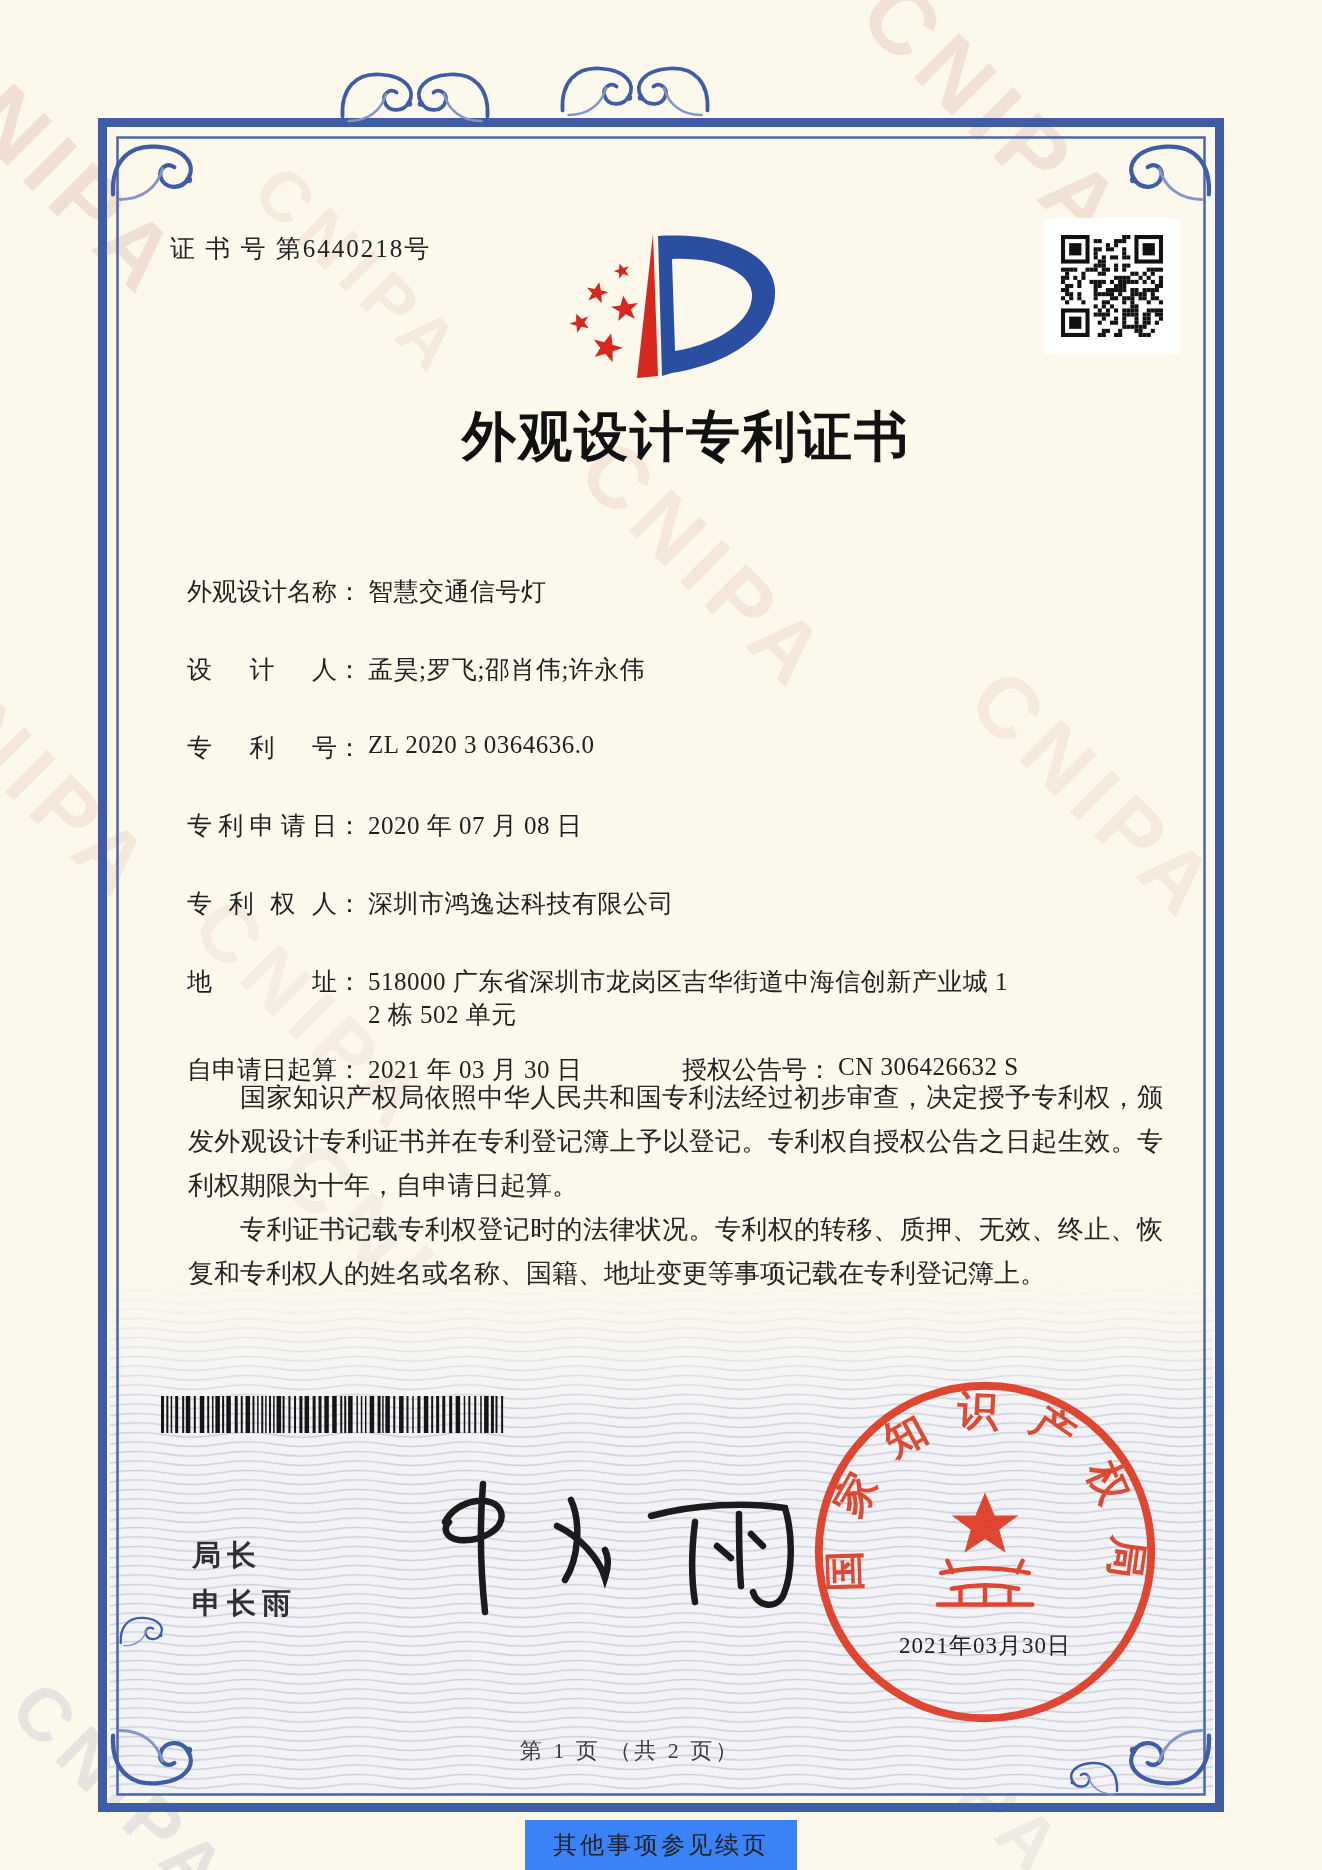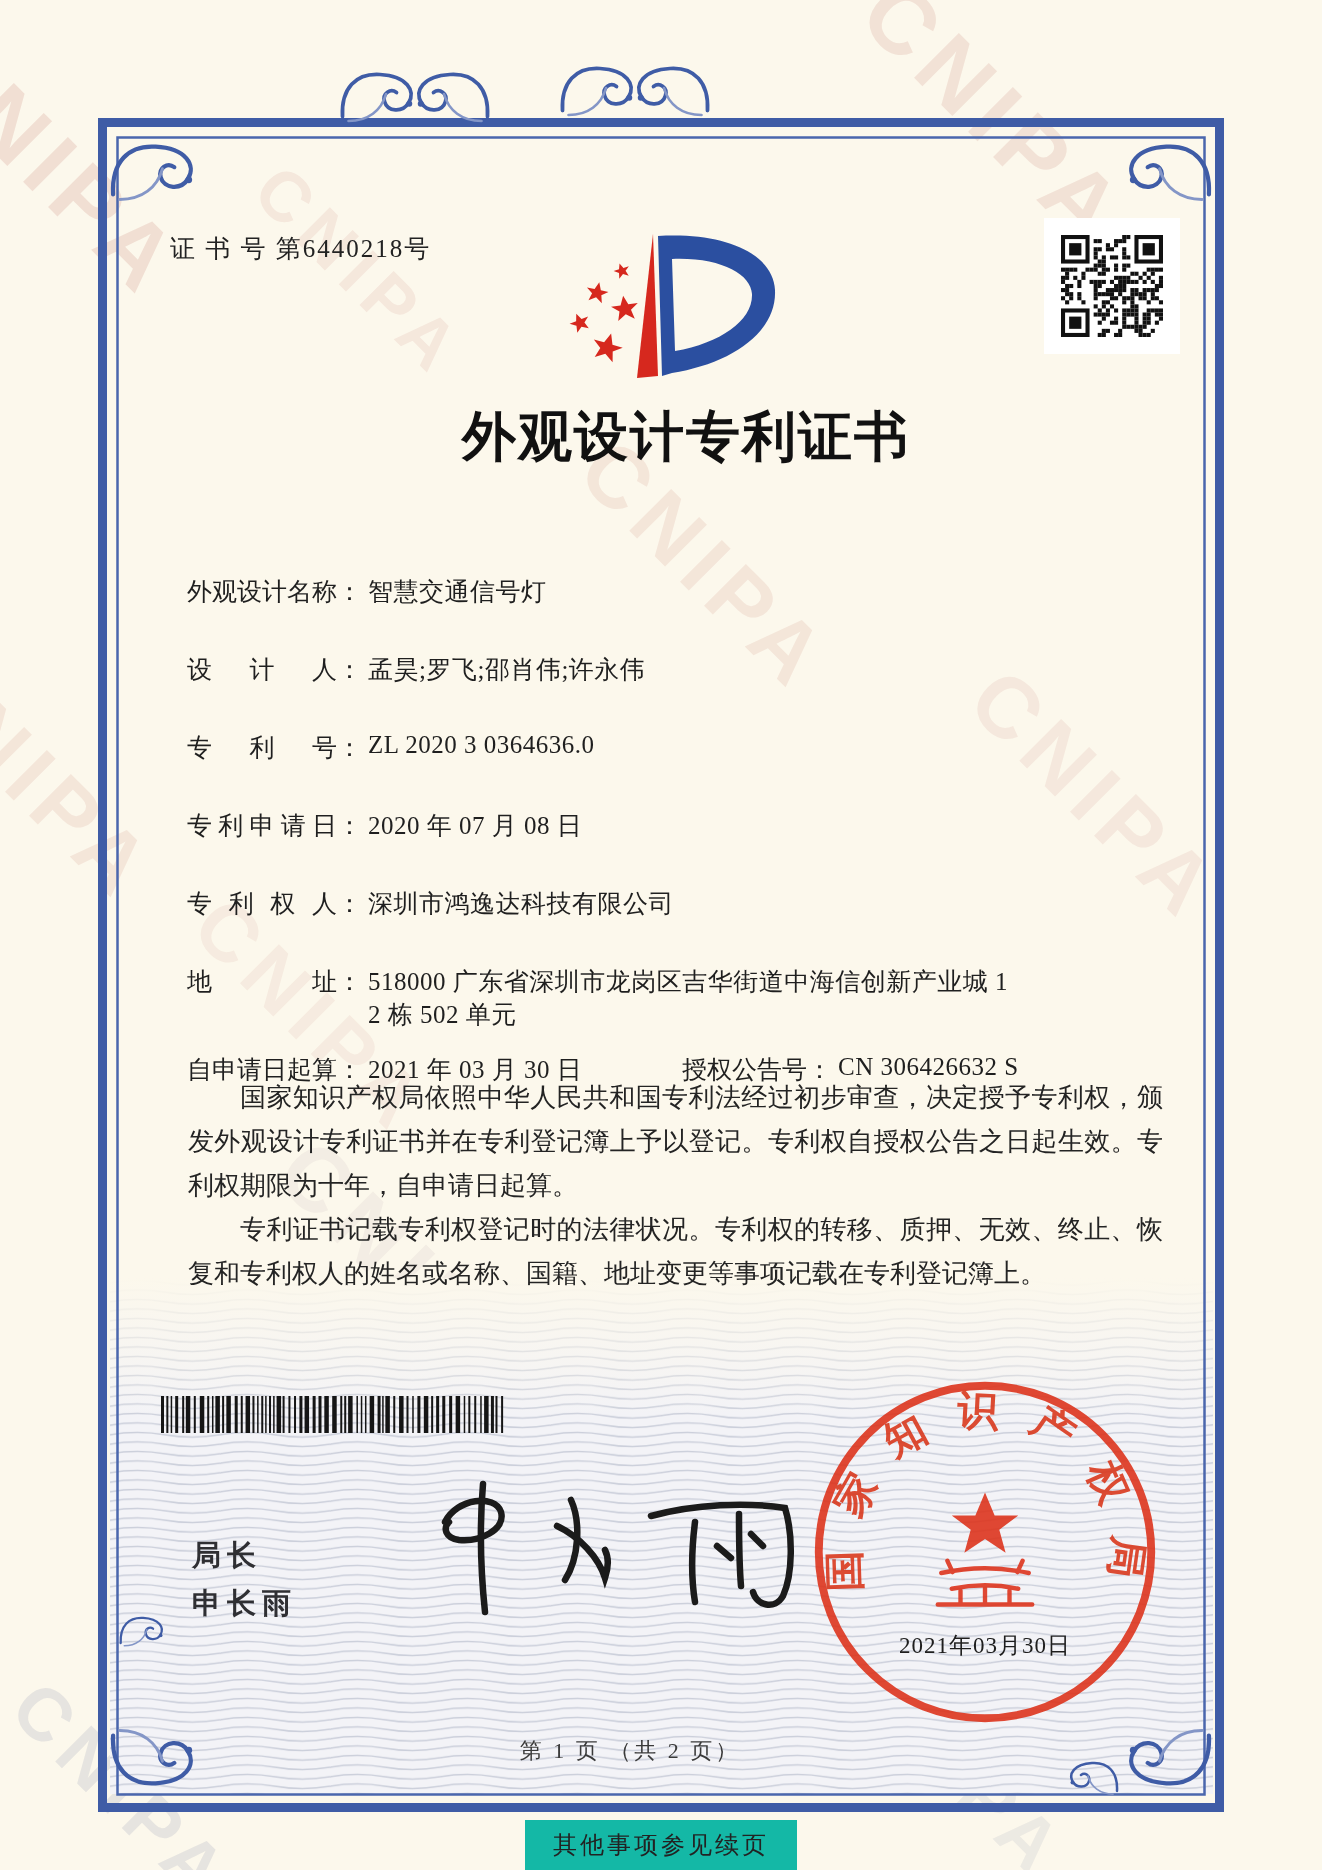--- a/index.html
+++ b/index.html
@@ -40,21 +40,21 @@
   
   .sig-title,.sig-name{font-family:"Liberation Sans","DejaVu Sans",sans-serif;
     font-weight:700; font-size:29px; letter-spacing:6px; color:#2f2f33;margin-top:16px;}
   .sig-title{left:192px; top:1520px;}
   .sig-name{left:192px; top:1568px;}
   .seal-date{left:830px; top:1630px; width:310px; text-align:center;
     font-size:23px; letter-spacing:1px; color:#1e1e1e; font-weight:400;}
   .page-indicator{left:430px; top:1736px; width:400px; text-align:center;
     font-size:22px; letter-spacing:3px; color:#3a3a3a;}
   .continuation{left:0; top:1820px; width:1322px; text-align:center;}
-  .continuation span{display:inline-block; background:#14b8a6; padding:9px 28px;
+  .continuation span{display:inline-block; background:#3b82f6; padding:9px 28px;
     font-size:24px; letter-spacing:3px; color:#222;}
   svg{display:block;}
 </style>
 </head>
 <body>
 
 <div class="page">
 
   <div class="wm" style="left:-30px; top:10px; font-size:92px; color:rgba(201,127,114,0.20);">CNIPA</div>
   <div class="wm" style="left:295px; top:150px; font-size:70px; color:rgba(201,127,114,0.13);">CNIPA</div>

